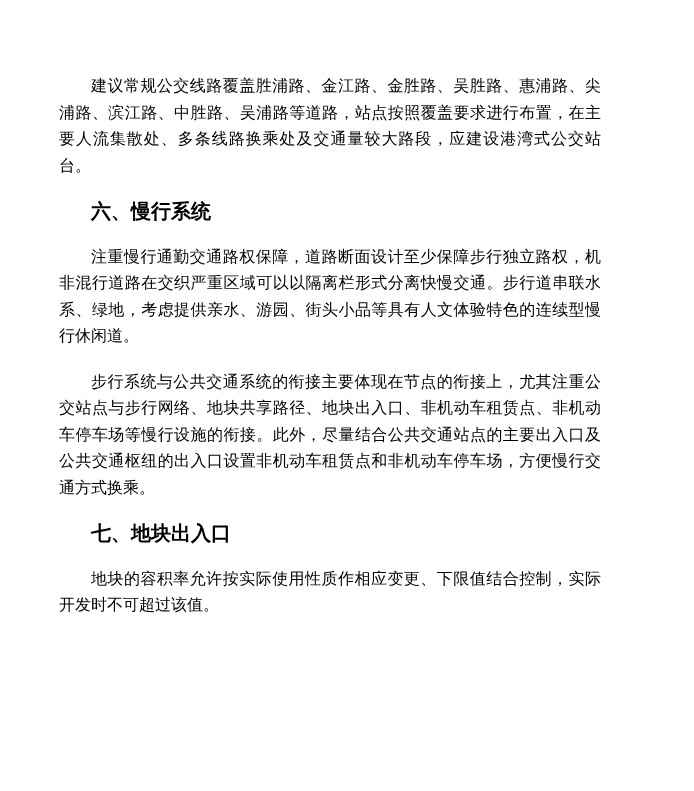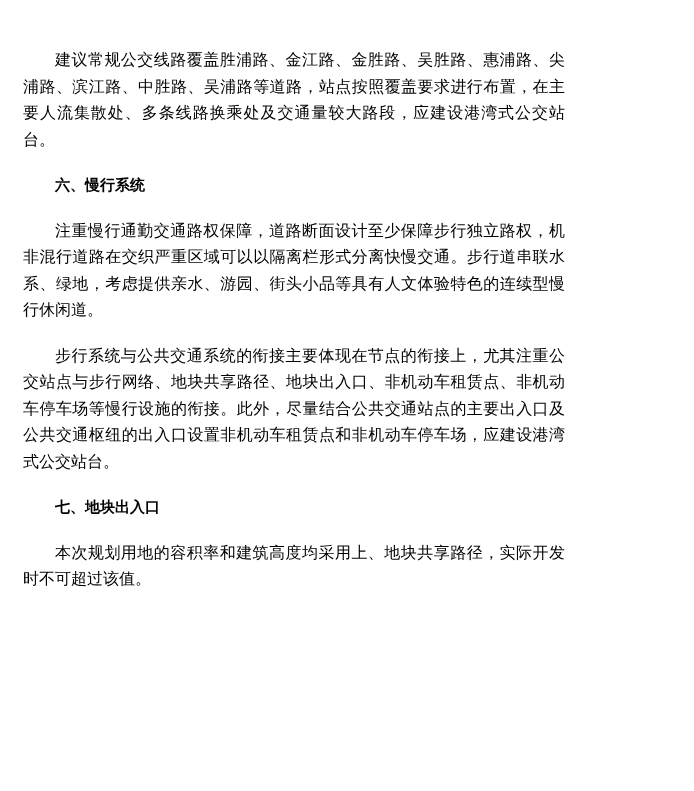--- a/index.html
+++ b/index.html
@@ -9,52 +9,53 @@
   }
   body {
     width: 694px;
     height: 791px;
     overflow: hidden;
   }
   .page {
     box-sizing: border-box;
     width: 588px;
     height: 791px;
-    padding: 47px 23px 0 23px;
+    padding: 73px 23px 0 23px;
     background: #ffffff;
     color: #000000;
     font-family: "Liberation Serif", "DejaVu Serif", serif;
     font-size: 16px;
     line-height: 26.5px;
+    margin-left: 36px;
   }
   .para {
     margin: 0 0 19px 0;
     text-indent: 32px;
     text-align: justify;
     text-justify: inter-ideograph;
     word-break: break-all;
   }
   .heading {
     margin: 0 0 19px 0;
-    font-size: 15px;
+    font-size: 20px;
     font-weight: bold;
     line-height: 26.5px;
     text-indent: 32px;
   }
 </style>
 </head>
 <body>
 
 <div class="page">
   <p class="para">建议常规公交线路覆盖胜浦路、金江路、金胜路、吴胜路、惠浦路、尖浦路、滨江路、中胜路、吴浦路等道路，站点按照覆盖要求进行布置，在主要人流集散处、多条线路换乘处及交通量较大路段，应建设港湾式公交站台。</p>
 
 
   <h2 class="heading">六、慢行系统</h2>
 
   <p class="para">注重慢行通勤交通路权保障，道路断面设计至少保障步行独立路权，机非混行道路在交织严重区域可以以隔离栏形式分离快慢交通。步行道串联水系、绿地，考虑提供亲水、游园、街头小品等具有人文体验特色的连续型慢行休闲道。</p>
 
-  <p class="para">步行系统与公共交通系统的衔接主要体现在节点的衔接上，尤其注重公交站点与步行网络、地块共享路径、地块出入口、非机动车租赁点、非机动车停车场等慢行设施的衔接。此外，尽量结合公共交通站点的主要出入口及公共交通枢纽的出入口设置非机动车租赁点和非机动车停车场，应建设港湾式公交站台。</p>
+  <p class="para">步行系统与公共交通系统的衔接主要体现在节点的衔接上，尤其注重公交站点与步行网络、地块共享路径、地块出入口、非机动车租赁点、非机动车停车场等慢行设施的衔接。此外，尽量结合公共交通站点的主要出入口及公共交通枢纽的出入口设置非机动车租赁点和非机动车停车场，方便慢行交通方式换乘。</p>
 
   <h2 class="heading">七、地块出入口</h2>
 
-  <p class="para">本次规划用地的容积率和建筑高度均采用上、地块共享路径，实际开发时不可超过该值。</p>
+  <p class="para">地块的容积率允许按实际使用性质作相应变更、下限值结合控制，实际开发时不可超过该值。</p>
 
 </div>
 
 </body></html>

